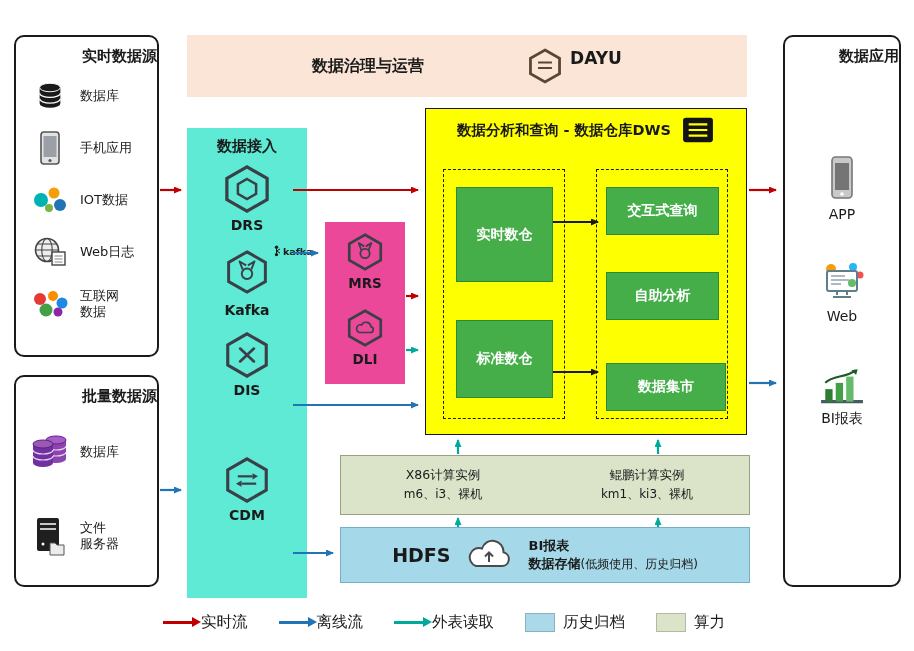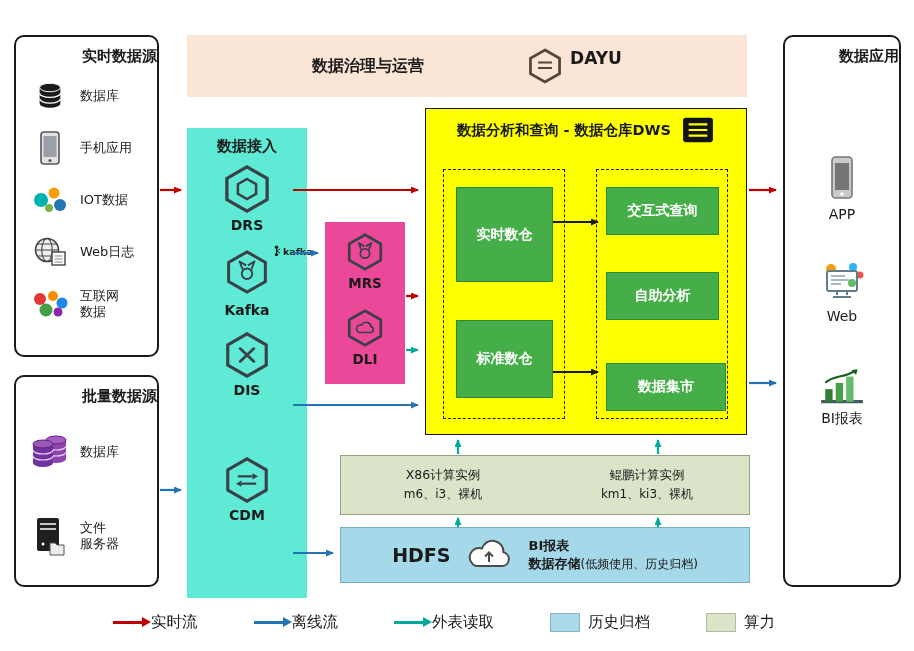--- a/index.html
+++ b/index.html
@@ -46,21 +46,21 @@
 .comp-name{font-weight:normal;font-size:12.5px}
 .comp-spec{font-size:12px}
 .hdfs{left:340px;top:527px;width:410px;height:56px;background:#a5d8e8;border:1px solid #78aec2;display:flex;align-items:center;justify-content:center;gap:16px}
 .hdfs-label{font-weight:bold;font-size:19px}
 .obs-text{font-size:12px;line-height:1.35}
 .obs-bold{font-weight:bold;font-size:13px}
 .appbox{left:783px;top:35px;width:118px;height:552px;padding-top:10px}
 .app-item{position:absolute;left:0;width:100%;display:flex;flex-direction:column;align-items:center;gap:5px}
 .p-app{top:118px}.p-web{top:224px}.p-bi{top:330px}
 .app-label{font-size:14px}
-.legend{left:0;top:612px;width:888px;display:flex;justify-content:center;align-items:center;gap:56px;font-size:15.5px}
+.legend{left:0;top:612px;width:888px;display:flex;justify-content:center;align-items:center;gap:31px;font-size:15.5px}
 .lg-item{display:flex;align-items:center;gap:8px}
 .lg-arrow{position:relative;width:30px;height:3px;display:inline-block}
 .lg-arrow::after{content:"";position:absolute;right:-8px;top:-4px;width:0;height:0;border-left:9px solid;border-top:5.5px solid transparent;border-bottom:5.5px solid transparent}
 .lg-red{background:#c00000;color:#c00000}
 .lg-blue{background:#2374b5;color:#2374b5}
 .lg-teal{background:#00a99c;color:#00a99c}
 .lg-swatch{width:30px;height:19px;border:1px solid rgba(0,0,0,.18);display:inline-block}
 .sw-hist{background:#aad9ea}
 .sw-comp{background:#dbe3c9}
 .arrows{position:absolute;left:0;top:0;pointer-events:none}

